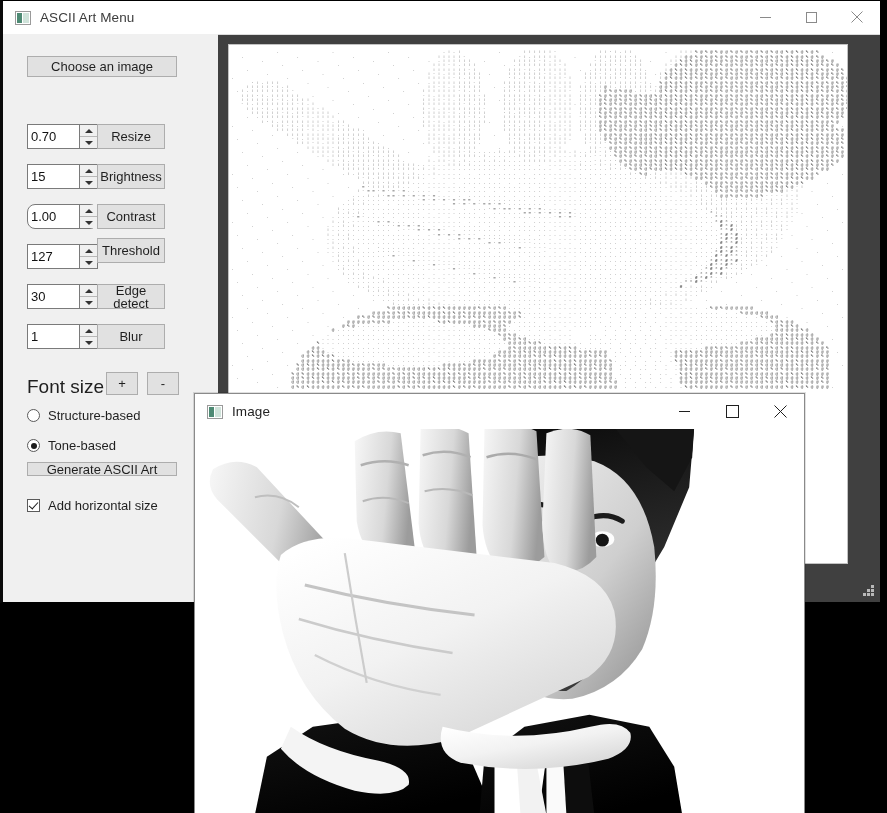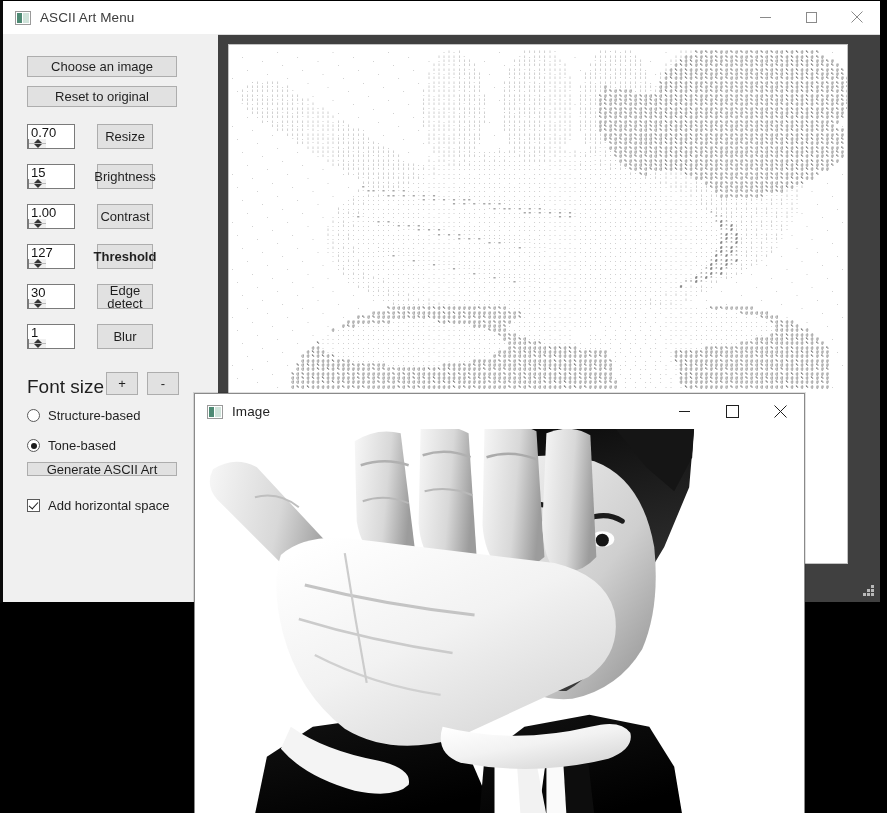--- a/index.html
+++ b/index.html
@@ -114,28 +114,27 @@
     text-align: center;
     padding: 0;
     line-height: 1;
   }
 
   .wide-btn { left: 24px; width: 150px; height: 21px; }
 
   .spin {
     position: absolute;
     left: 24px;
-    width: 48px;
+    width: 71px;
     height: 25px;
     background: #ffffff;
     border: 1px solid #7a7a7a;
     box-sizing: border-box;
     display: flex;
     align-items: stretch;
-    flex-direction: column;
   }
   .spin .val {
     flex: 1 1 auto;
     font-size: 13px;
     color: #111111;
     display: flex;
     align-items: center;
     padding-left: 3px;
     overflow: hidden;
     white-space: nowrap;
@@ -165,21 +164,21 @@
   .tri-down {
     width: 0; height: 0;
     border-left: 4px solid transparent;
     border-right: 4px solid transparent;
     border-top: 4px solid #333333;
   }
 
   .action-btn {
     position: absolute;
     left: 94px;
-    width: 56px;
+    width: 68px;
     height: 25px;
   }
 
   .label-static {
     position: absolute;
     font-size: 19px;
     color: #1f1f1f;
   }
 
   .sq-btn {
@@ -328,21 +327,20 @@
               <line x1="0.5" y1="0.5" x2="11.5" y2="11.5" stroke="#8a8a8a" stroke-width="1"></line>
               <line x1="11.5" y1="0.5" x2="0.5" y2="11.5" stroke="#8a8a8a" stroke-width="1"></line>
             </svg>
         </div>
       </div>
     </div>
 
     <div id="control-panel">
 
       <button class="btn wide-btn" style="top:22px;">Choose an image</button>
-      <button class="btn wide-btn" style="top:52px;">Reset to original</button>
 
       <div class="spin" style="top:90px;">
         <div class="val">0.70</div>
         <div class="arrows">
           <div class="ar up">
               <span class="tri-up"></span>
             </div>
           <div class="ar down">
               <span class="tri-down"></span>
             </div>
@@ -356,21 +354,21 @@
           <div class="ar up">
               <span class="tri-up"></span>
             </div>
           <div class="ar down">
               <span class="tri-down"></span>
             </div>
         </div>
       </div>
       <button class="btn action-btn" style="top:130px;text-align:right;">Brightness</button>
 
-      <div class="spin" style="top:170px;">
+      <div class="spin" style="top:170px;border-radius:8px;">
         <div class="val">1.00</div>
         <div class="arrows">
           <div class="ar up">
               <span class="tri-up"></span>
             </div>
           <div class="ar down">
               <span class="tri-down"></span>
             </div>
         </div>
       </div>
@@ -380,21 +378,21 @@
         <div class="val">127</div>
         <div class="arrows">
           <div class="ar up">
               <span class="tri-up"></span>
             </div>
           <div class="ar down">
               <span class="tri-down"></span>
             </div>
         </div>
       </div>
-      <button class="btn action-btn" style="top:210px;font-weight:bold;">Threshold</button>
+      <button class="btn action-btn" style="top:204px;">Threshold</button>
 
       <div class="spin" style="top:250px;text-align:center;">
         <div class="val">30</div>
         <div class="arrows">
           <div class="ar up">
               <span class="tri-up"></span>
             </div>
           <div class="ar down">
               <span class="tri-down"></span>
             </div>
@@ -426,21 +424,21 @@
 
       <div class="radio-row" style="top:404px;">
         <span class="radio-mark on"></span>
         <span>Tone-based</span>
       </div>
 
       <button class="btn wide-btn" style="top:428px; height:14px;">Generate ASCII Art</button>
 
       <div class="check-row" style="top:464px;">
         <span class="check-mark on"></span>
-        <span>Add horizontal space</span>
+        <span>Add horizontal size</span>
       </div>
     </div>
 
     <div id="ascii-panel">
       <pre id="ascii-art">                  .                     .                     .                     . : . :               .         : : : : : : -                 : : - : . : :             .     : : : % @ % @ % @ @ % @ % @ % @ % @ % @ @ % @ % @ % @ %     .                     .                     .
     .                     .                     .                     .           : : : : : -                     - : . : : : : :       .       : : : : : : : - :               : : @ @ % @ % @ % @ % @ % @ @ % @ % @ % @ % @ % @ @ % @ % @           .                     .                     .
             .                     .                     .                     .   . : : : : : :     .           : : : : : - : . : :             - : . : : : : : : :   .       : : % @ % @ % @ @ % @ % @ % @ % @ % @ @ % @ % @ % @ % @ % @ @ % @               .                     .
                     .                     .                     .               : : : - : . : : :           .   . : : : : : : : : - :         : : : : : - : . : : :         : - @ % @ % @ % @ % @ % @ @ % @ % @ % @ % @ % @ @ % @ % @ % @ % @ % @                     .                     .
       .                     .                     .                     .       : : : : : : : - :             : : : - : . : : : : : :     .   . : : : : : : : : - : .       : @ % @ % @ @ % @ % @ % @ % @ % @ @ % @ % @ % @ % @ % @ @ % @ % @ % @ %     .                     .                     .
               .                     .                     .                   : - : . : : : : : : :   .       : : : : : : : - : . : :       : : : - : . : : : : : : :   . : % @ % @ % @ % @ % @ @ % @ % @ % @ % @ % @ @ % @ % @ % @ % @ % @ @ % @ %             .                     .

